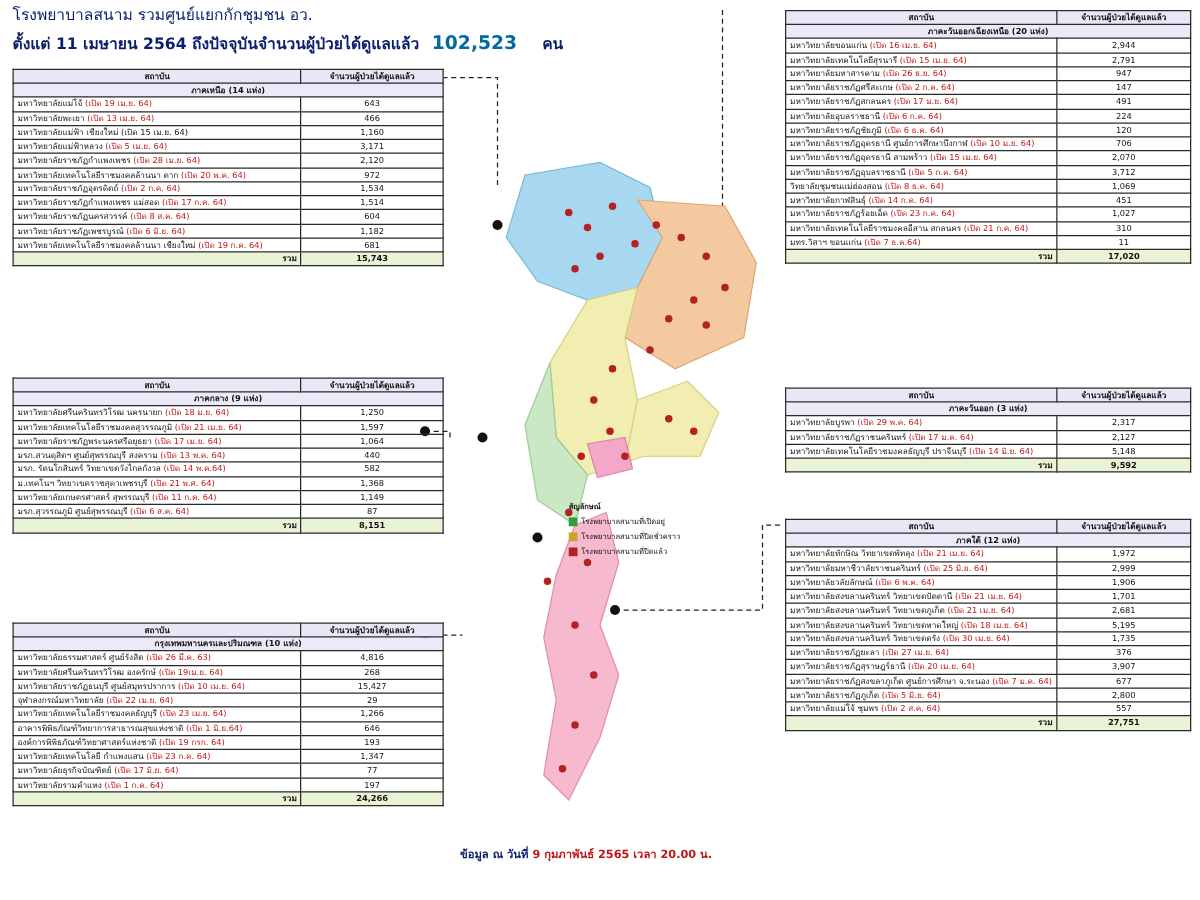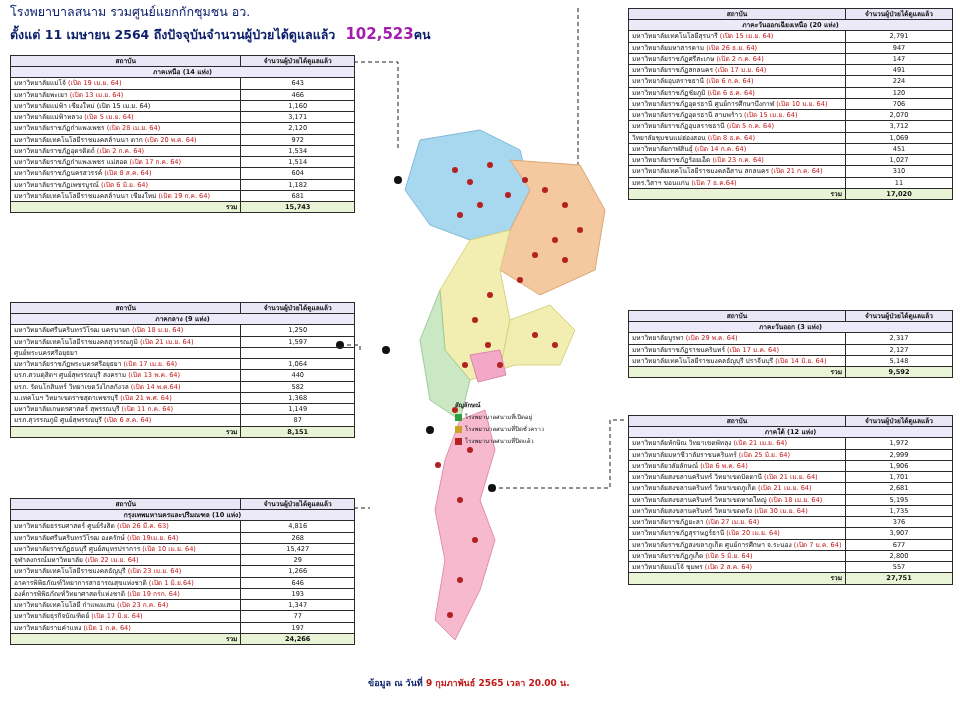--- a/index.html
+++ b/index.html
@@ -14,23 +14,23 @@
     color:#111;
   }
   .header { position:absolute; left:10px; top:2px; width:640px; }
   .title-line1 {
     font-size:12.5px; font-weight:normal; color:#0b1f6b; letter-spacing:0px;
   }
   .title-line2 {
     font-size:12.5px; font-weight:bold; color:#0b1f6b; margin-top:3px;
   }
   .bignum {
-    color:#a21caf; font-size:15px; font-weight:bold; margin-left:10px;
-  }
-  .bignum-unit { color:#0b1f6b; font-size:12.5px; font-weight:bold; }
+    color:#0369a1; font-size:15px; font-weight:bold; margin-left:10px;
+  }
+  .bignum-unit { color:#0b1f6b; font-size:12.5px; font-weight:bold;margin-left:20px; }
 
   table.tbl {
     border-collapse:collapse;
     width:100%;
     table-layout:fixed;
   }
   table.tbl td, table.tbl th {
     border:1px solid #2a2a2a;
     padding:1px 3px;
     font-size:6.6px;
@@ -184,24 +184,20 @@
         </tr>
         <tr>
           <td class="lbl">มหาวิทยาลัยศรีนครินทรวิโรฒ นครนายก <span class="open">(เปิด 18 ม.ย. 64)</span></td>
           <td class="num">1,250</td>
         </tr>
         <tr>
           <td class="lbl">มหาวิทยาลัยเทคโนโลยีราชมงคลสุวรรณภูมิ <span class="open">(เปิด 21 เม.ย. 64)</span></td>
           <td class="num">1,597</td>
         </tr>
         <tr>
-          <td class="lbl">ศูนย์พระนครศรีอยุธยา</td>
-          <td class="num"></td>
-        </tr>
-        <tr>
           <td class="lbl">มหาวิทยาลัยราชภัฏพระนครศรีอยุธยา <span class="open">(เปิด 17 เม.ย. 64)</span></td>
           <td class="num">1,064</td>
         </tr>
         <tr>
           <td class="lbl">มรภ.สวนดุสิตฯ ศูนย์สุพรรณบุรี  สงคราม <span class="open">(เปิด 13 พ.ค. 64)</span></td>
           <td class="num">440</td>
         </tr>
         <tr>
           <td class="lbl">มรภ. รัตนโกสินทร์  วิทยาเขตวังไกลกังวล <span class="open">(เปิด 14 พ.ค.64)</span></td>
           <td class="num">582</td>
@@ -292,20 +288,24 @@
         <col class="c1" style="width:67%">
         <col class="c2" style="width:33%">
       </colgroup>
       <tbody>
         <tr class="hdr">
           <td>สถาบัน</td>
           <td>จำนวนผู้ป่วยได้ดูแลแล้ว</td>
         </tr>
         <tr class="sec">
           <td colspan="2">ภาคะวันออกเฉียงเหนือ  (20 แห่ง)</td>
+        </tr>
+        <tr>
+          <td class="lbl">มหาวิทยาลัยขอนแก่น <span class="open">(เปิด 16 เม.ย. 64)</span></td>
+          <td class="num">2,944</td>
         </tr>
         <tr>
           <td class="lbl">มหาวิทยาลัยเทคโนโลยีสุรนารี <span class="open">(เปิด 15 เม.ย. 64)</span></td>
           <td class="num">2,791</td>
         </tr>
         <tr>
           <td class="lbl">มหาวิทยาลัยมหาสารคาม <span class="open">(เปิด 26 ธ.ย. 64)</span></td>
           <td class="num">947</td>
         </tr>
         <tr>

